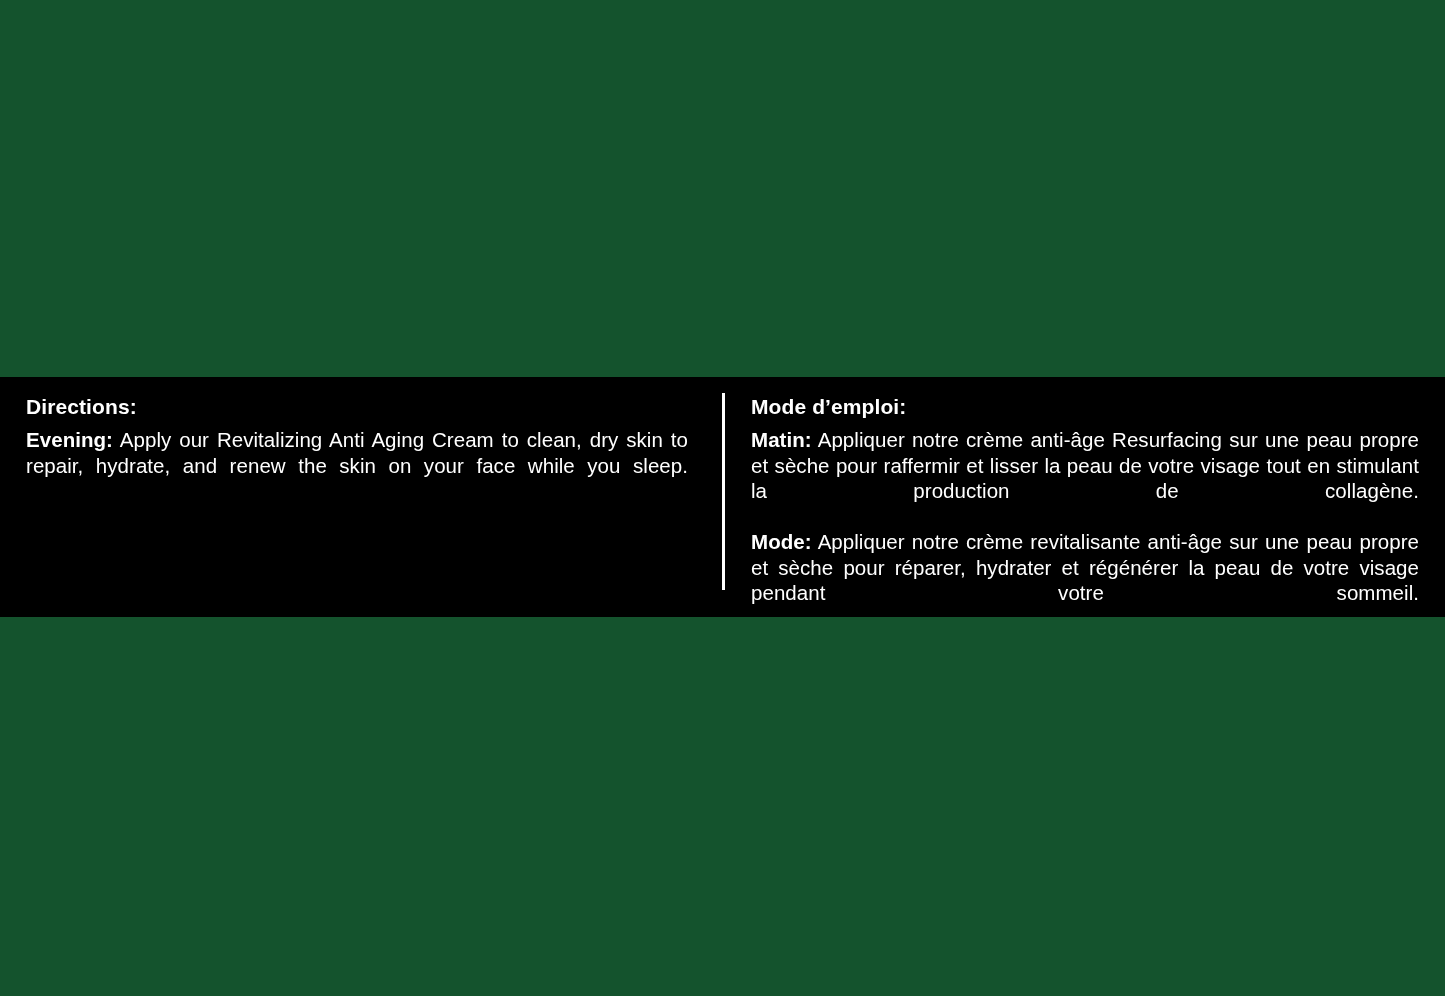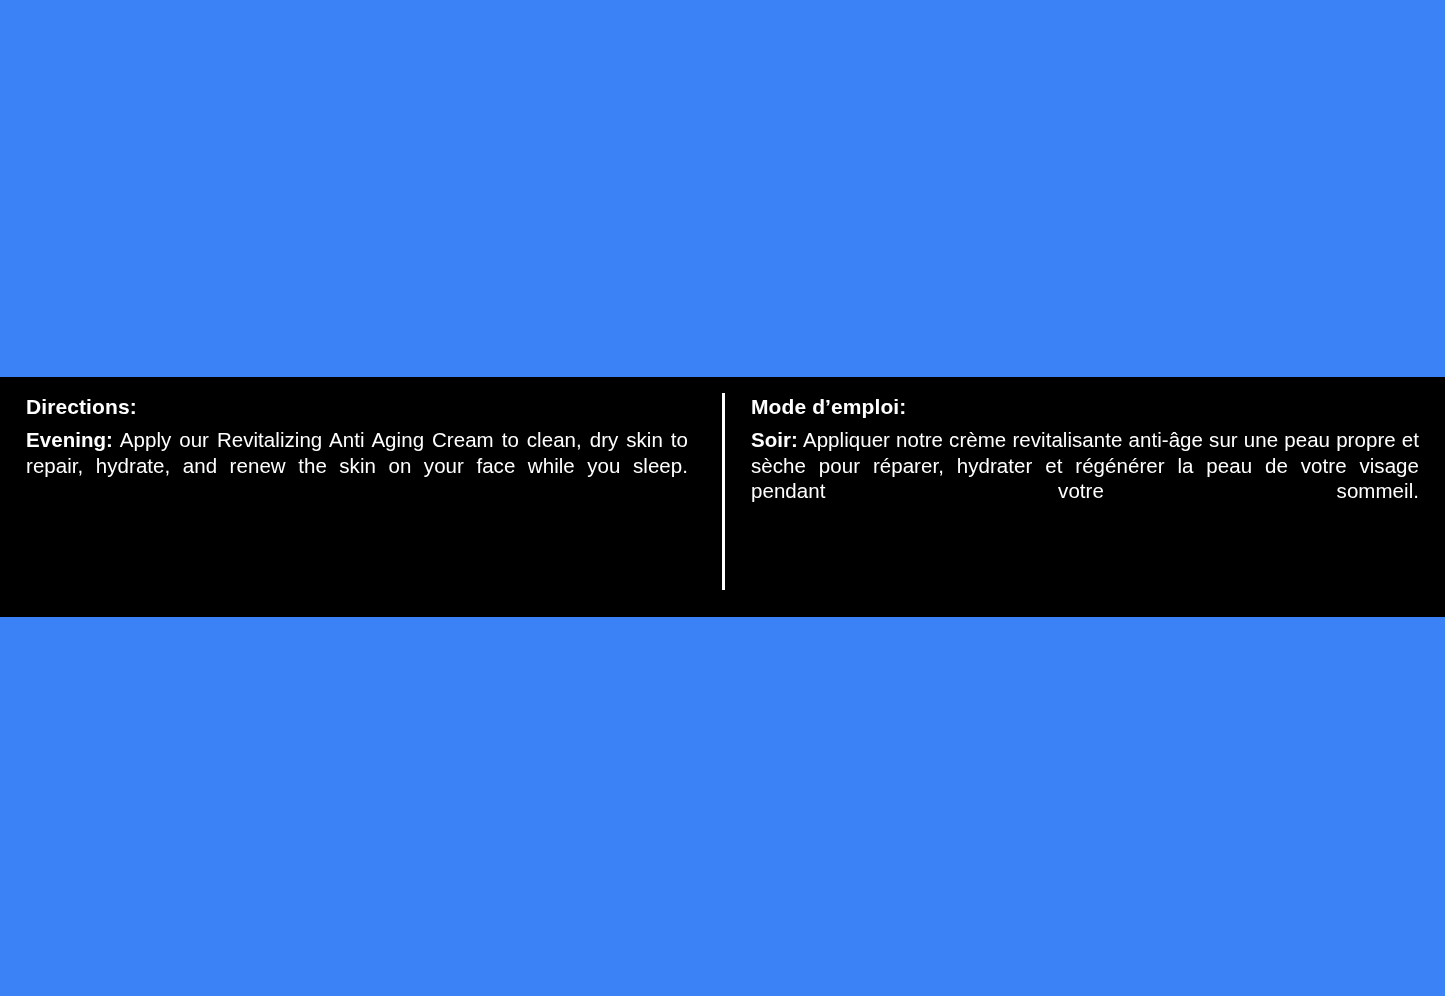--- a/index.html
+++ b/index.html
@@ -11,21 +11,21 @@
     width: 1445px;
     height: 996px;
     font-family: "Liberation Sans", sans-serif;
     overflow: hidden;
   }
 
   .page {
     position: relative;
     width: 1445px;
     height: 996px;
-    background: #3b82f6;
+    background: #14532d;
   }
 
   
   .label-band {
     position: absolute;
     left: 0;
     top: 377px;
     width: 1445px;
     height: 240px;
     background: #000000;
@@ -102,21 +102,22 @@
     <div class="panel panel-left">
       <div class="heading">Directions:</div>
 
 
       <p class="body-text block"><span class="lead">Evening:</span><span> Apply our Revitalizing Anti Aging Cream to clean, dry skin to repair, hydrate, and renew the skin on your face while you sleep.</span></p>
     </div>
 
     <div class="panel panel-right">
       <div class="heading">Mode d’emploi:</div>
 
+      <p class="body-text block"><span class="lead">Matin:</span><span> Appliquer notre crème anti-âge Resurfacing sur une peau propre et sèche pour raffermir et lisser la peau de votre visage tout en stimulant la production de collagène.</span></p>
 
-      <p class="body-text block"><span class="lead">Soir:</span><span> Appliquer notre crème revitalisante anti-âge sur une peau propre et sèche pour réparer, hydrater et régénérer la peau de votre visage pendant votre sommeil.</span></p>
+      <p class="body-text block"><span class="lead">Mode:</span><span> Appliquer notre crème revitalisante anti-âge sur une peau propre et sèche pour réparer, hydrater et régénérer la peau de votre visage pendant votre sommeil.</span></p>
     </div>
 
   </div>
 
   <div class="divider"></div>
 
 </div>
 
 </body></html>

